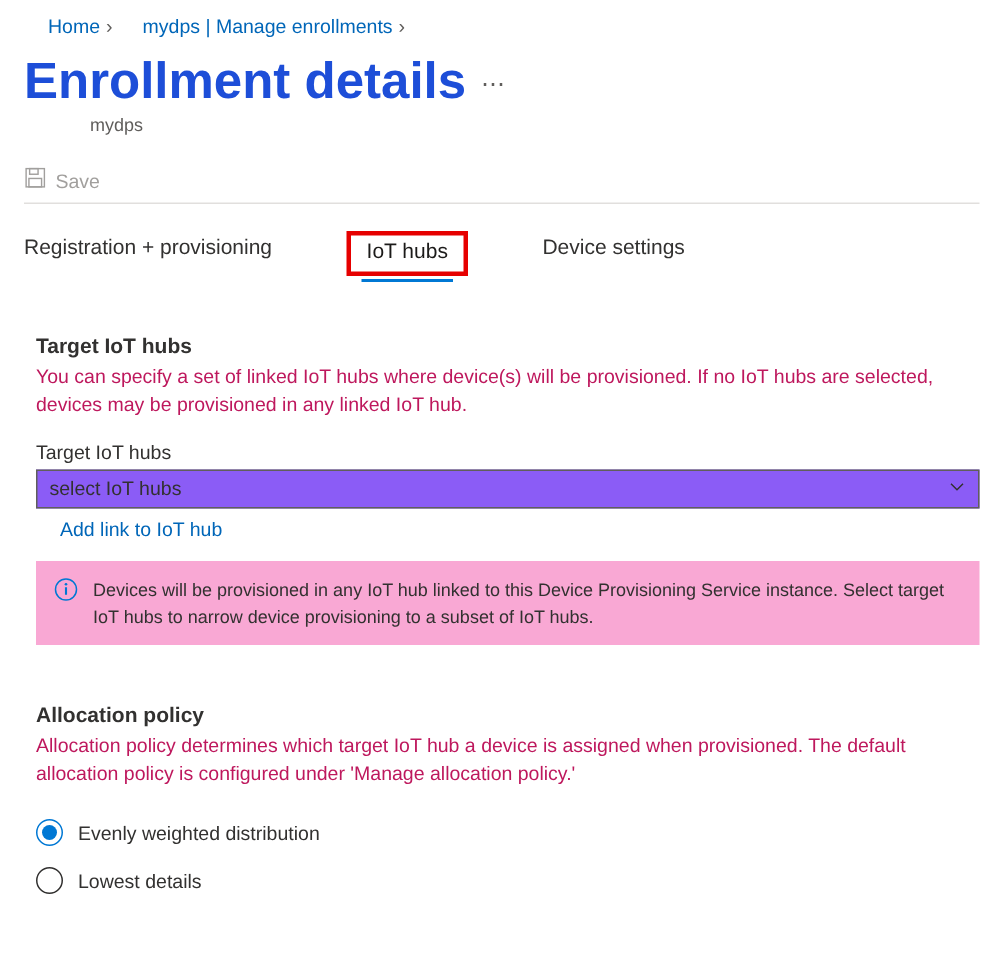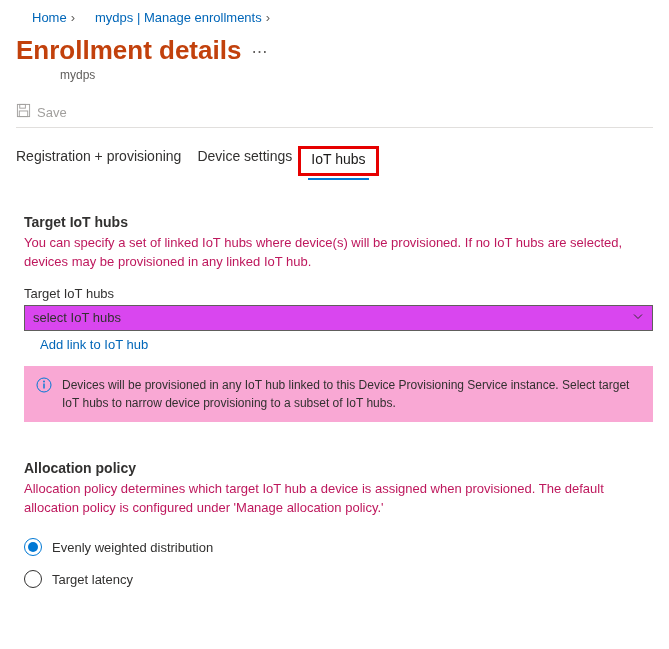--- a/index.html
+++ b/index.html
@@ -16,39 +16,39 @@
   .breadcrumb {
     font-size: 13px;
     display: flex;
     gap: 4px;
     align-items: center;
     padding: 2px 0 6px 0;
   }
   .breadcrumb span.sep { color: #605e5c; }
   .title-row { display: flex; align-items: center; gap: 10px; }
   h1 {
-    font-size: 26px;
+    font-size: 34px;
     font-weight: 600;
     margin: 4px 0 0 0;
-    color: #c2410c;
+    color: #1d4ed8;
   }
   .more-dots { color: #605e5c; font-size: 16px; cursor: pointer; padding-top:6px;}
   .subtitle { font-size: 12px; color: #605e5c; margin-top: 2px; padding-left: 44px; }
   .toolbar {
     display: flex;
     align-items: center;
     gap: 6px;
     margin: 21px 0 6px 0;
     color: #a19f9d;
   }
   .toolbar svg { width: 15px; height: 15px; }
   .hr { border: none; border-top: 1px solid #e1dfdd; margin: 6px 0 0 0; }
   .tabs {
     display: flex;
-    gap: 16px;
+    gap: 60px;
     margin: 20px 0 0 0;
   }
   .tab {
     padding: 0 0 8px 0;
     cursor: pointer;
     color: #323130;
     font-size: 14px;
   }
   .tab.active {
     color: #1b1a19;
@@ -74,21 +74,21 @@
     line-height: 1.45;
   }
   .field-label { font-size: 13px; margin-bottom: 4px; display:block; }
   .req { color: #c4314b; }
   .select-box {
     width: 100%;
     border: 1px solid #605e5c;
     padding: 5px 28px 5px 8px;
     font-size: 13px;
     color: #323130;
-    background: #d946ef;
+    background: #8b5cf6;
     position: relative;
     cursor: pointer;
     height: 26px;
     display:flex;
     align-items:center;
   }
   .select-box .chev {
     position: absolute;
     right: 8px;
     top: 50%;
@@ -159,24 +159,24 @@
       <rect x="4" y="1.5" width="6" height="4"></rect>
       <rect x="3.5" y="8.5" width="9" height="6"></rect>
     </svg>
   </span>
   <span style="color:#a19f9d;font-size:13px;">Save</span>
 </div>
 <hr class="hr">
 
 <div class="tabs">
   <div class="tab">Registration + provisioning</div>
-  <div class="tab">Device settings</div>
   <div class="tab active">
     <span class="tab-highlight">IoT hubs</span>
   </div>
+  <div class="tab">Device settings</div>
 </div>
 
 <div class="section">
   <h2>Target IoT hubs</h2>
   <p class="desc">You can specify a set of linked IoT hubs where device(s) will be provisioned. If no IoT hubs are selected, devices may be provisioned in any linked IoT hub.</p>
 
   <label class="field-label">Target IoT hubs</label>
   <div class="select-box">
     <span>select IoT hubs</span>
     <span class="chev">
@@ -208,20 +208,20 @@
 
   <div class="radio-group">
     <div class="radio-row">
       <span class="radio checked">
           <span class="dot"></span>
         </span>
       <span class="radio-label">Evenly weighted distribution</span>
     </div>
     <div class="radio-row">
       <span class="radio"></span>
-      <span class="radio-label">Target latency</span>
+      <span class="radio-label">Lowest details</span>
     </div>
     <div class="radio-row">
       
       
     </div>
   </div>
 </div>
 
 </body></html>

